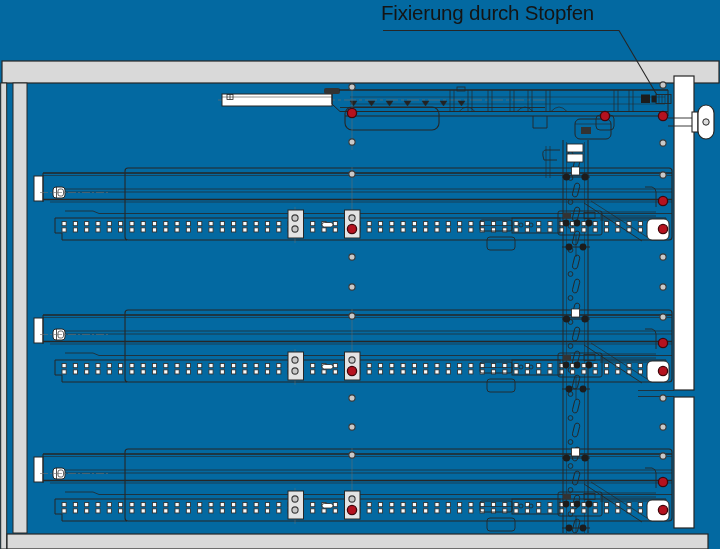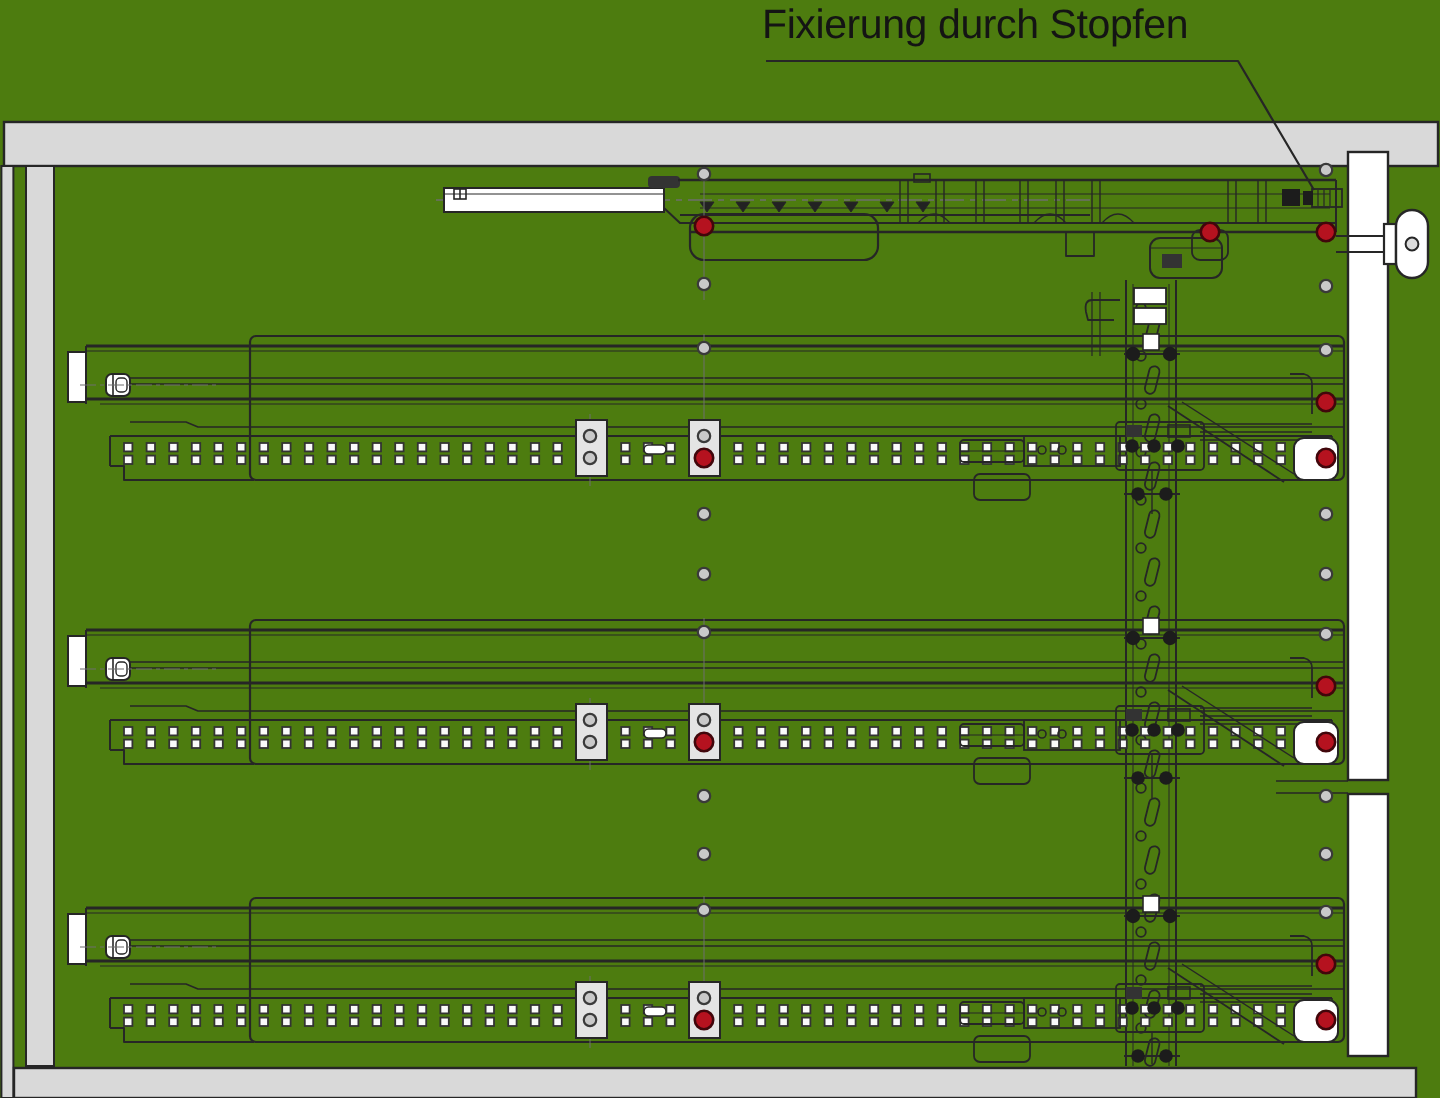--- a/index.html
+++ b/index.html
@@ -1,16 +1,16 @@
 <!DOCTYPE html>
 <html><head>
 <meta charset="utf-8">
 <style>
   html,body{margin:0;padding:0;background:#fff;}
-  .stage{position:relative;width:720px;height:549px;background:#4d7c0f;overflow:hidden;
+  .stage{position:relative;width:720px;height:549px;background:#0369a1;overflow:hidden;
          font-family:"Liberation Sans", sans-serif;}
   .title{position:absolute;left:381px;top:1px;font-size:20.5px;color:#141414;
          letter-spacing:-0.2px;white-space:nowrap;}
   svg{position:absolute;left:0;top:0;}
 </style>
 </head>
 <body>
 
 <div class="stage">
   <div class="title">Fixierung durch Stopfen</div>

